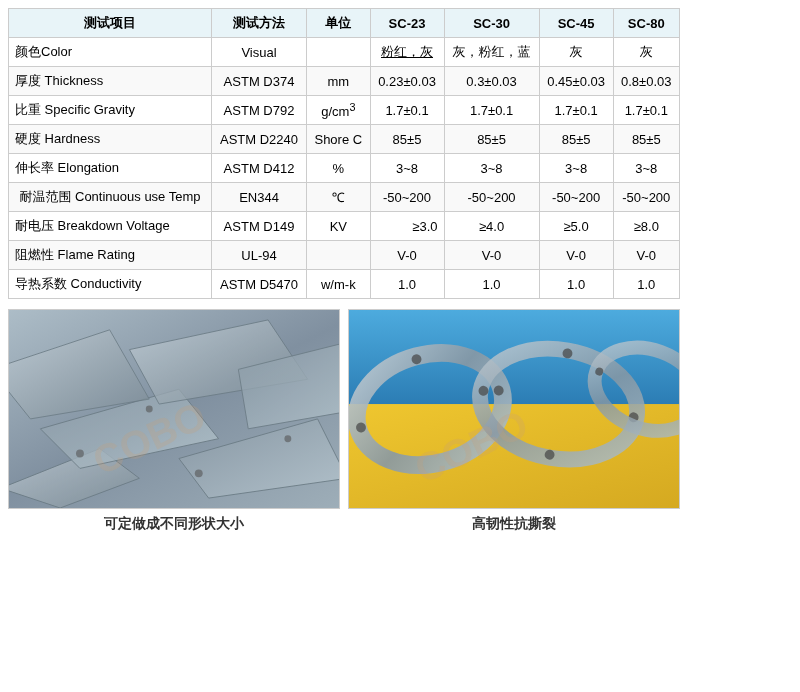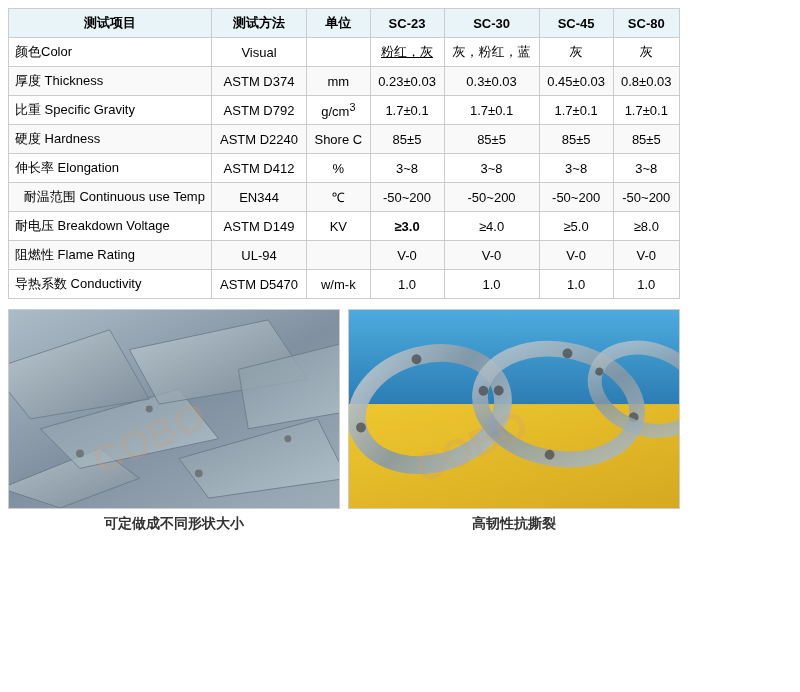--- a/index.html
+++ b/index.html
@@ -137,33 +137,33 @@
         <tr>
           <td style="text-align: left;">伸长率 Elongation</td>
           <td style="text-align: center;">ASTM D412</td>
           <td style="text-align: center;">%</td>
           <td style="text-align: center;">3~8</td>
           <td style="text-align: center;">3~8</td>
           <td style="text-align: center;">3~8</td>
           <td style="text-align: center;">3~8</td>
         </tr>
         <tr>
-          <td style="text-align: right;">耐温范围 Continuous use Temp</td>
+          <td style="text-align: center;">耐温范围 Continuous use Temp</td>
           <td style="text-align: center;">EN344</td>
           <td style="text-align: center;">℃</td>
           <td style="text-align: center;">-50~200</td>
           <td style="text-align: center;">-50~200</td>
           <td style="text-align: center;">-50~200</td>
           <td style="text-align: center;">-50~200</td>
         </tr>
         <tr>
           <td style="text-align: left;">耐电压 Breakdown Voltage</td>
           <td style="text-align: center;">ASTM D149</td>
           <td style="text-align: center;">KV</td>
-          <td style="text-align: center; font-weight: bold;">≥3.0</td>
+          <td style="text-align: right;">≥3.0</td>
           <td style="text-align: center;">≥4.0</td>
           <td style="text-align: center;">≥5.0</td>
           <td style="text-align: center;">≥8.0</td>
         </tr>
         <tr>
           <td style="text-align: left;">阻燃性 Flame Rating</td>
           <td style="text-align: center;">UL-94</td>
           <td style="text-align: center;"></td>
           <td style="text-align: center;">V-0</td>
           <td style="text-align: center;">V-0</td>

